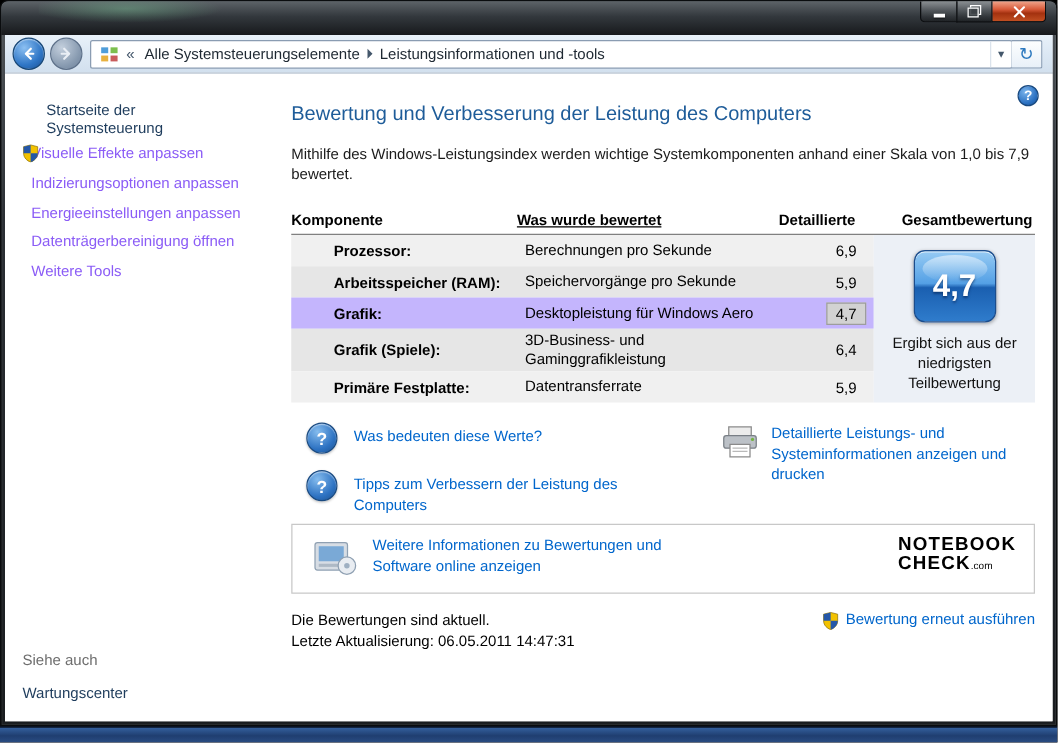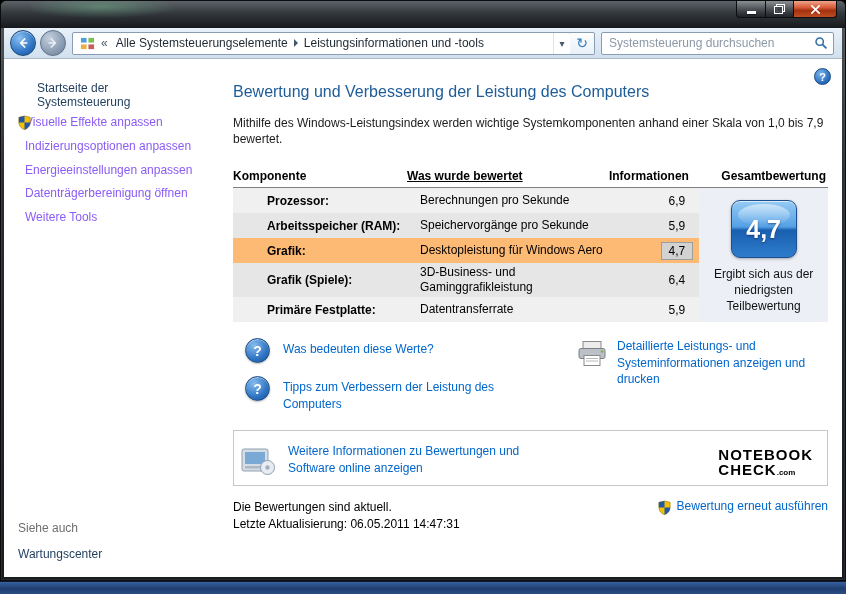--- a/index.html
+++ b/index.html
@@ -86,21 +86,21 @@
   .wei-header { display:flex; border-bottom:1px solid #808080; padding-bottom:4px; font-weight:bold; color:#000; }
   .h-comp { width:181px; }
   .h-desc { width:210px;text-decoration:underline; }
   .h-sub  { flex:1; text-align:right; padding-right:14px; }
   .h-total{ width:130px; text-align:right; padding-right:2px; }
   .wei-body { display:flex; }
   .wei-rows { width:471px; }
   .trow { display:flex; align-items:center; min-height:25px; padding:2px 0; }
   .trow:nth-child(odd) { background:#f0f0f0; }
   .trow:nth-child(even){ background:#e6e6e6; }
-  .trow.hl { background:#fdba74; }
+  .trow.hl { background:#c4b5fd; }
   .c-comp { width:155px; padding-left:2px; font-weight:bold; color:#000;margin-left:32px; }
   .c-desc { width:210px; line-height:1.25; color:#000; }
   .c-sub  { flex:1; text-align:right; padding-right:14px; color:#000; }
   .score-boxed { display:inline-block; background:#d2d2d2; border:1px solid #9d9d9d; padding:1px 7px; margin-right:-8px; }
   .total-panel { width:130px; background:#ecf0f6; display:flex; flex-direction:column; align-items:center; padding-top:12px; }
   .badge { position:relative; width:66px; height:58px; border-radius:9px; border:1px solid #1c4d8c;
     background:linear-gradient(180deg,#96cbf4 0%, #54a0e5 46%, #1a5fb0 52%, #2f7ccc 100%);
     box-shadow:inset 0 1px 0 rgba(255,255,255,.65), 0 1px 3px rgba(0,0,0,.3);
     color:#fff; font-size:25px; font-weight:bold; display:flex; align-items:center; justify-content:center;
     text-shadow:0 1px 2px rgba(0,25,70,.55); overflow:hidden; }
@@ -116,28 +116,28 @@
   .qcircle { width:25px; height:25px; flex:0 0 25px; border-radius:50%; margin:0 13px 0 12px;
     background:radial-gradient(circle at 35% 28%, #85bcee, #2d72c2 62%, #1b508e); border:1px solid #1a4a80;
     box-shadow:inset 0 1px 1px rgba(255,255,255,.5), 0 1px 2px rgba(0,0,0,.25);
     color:#fff; font-weight:bold; font-size:14px; display:flex; align-items:center; justify-content:center; cursor:pointer; }
   .help-item .link { margin-top:3px; max-width:230px; line-height:1.35; }
   .links-right { width:252px; display:flex; align-items:flex-start; }
   .printer-icon { margin:2px 9px 0 0; flex:0 0 32px; }
   .links-right .link { max-width:205px; line-height:1.35; }
 
   
-  .online-box { width:601px; max-width:100%; border:1px solid #c8c8c8; margin-top:18px; min-height:56px;
-    display:flex; align-items:flex-end; padding:8px 14px 8px 4px; }
+  .online-box { width:601px; max-width:100%; border:1px solid #c8c8c8; margin-top:7px; min-height:56px;
+    display:flex; align-items:flex-start; padding:8px 14px 8px 14px; }
   .box-icon { flex:0 0 38px; margin-right:12px; }
   .online-box .link { max-width:270px; line-height:1.4; }
   .nc-logo { margin-left:auto; text-align:left; color:#000; line-height:1; }
   .nc-line1 { font-size:15px; font-weight:bold; letter-spacing:1px; }
   .nc-line2 { font-size:15px; font-weight:bold; letter-spacing:1px; }
-  .nc-suffix { font-size:8px; font-weight:bold; letter-spacing:0; }
+  .nc-suffix { font-size:8px; font-weight:normal; letter-spacing:0; }
 
   
   .status-row { width:601px; max-width:100%; display:flex; justify-content:space-between; margin-top:13px; }
   .status-left div { color:#000; line-height:1.45; }
   .rerun { display:flex; align-items:flex-start; gap:5px; }
   .rerun .shield { margin-top:1px; }
 
   
   .taskbar { position:absolute; left:0; right:0; bottom:0; height:13px;
     background:linear-gradient(180deg,#35619f 0%, #1f3e70 55%, #2a4c82 100%);
@@ -191,27 +191,20 @@
         <span class="crumb-seg">Alle Systemsteuerungselemente</span>
         <span class="crumb-sep"></span>
         <span class="crumb-seg">Leistungsinformationen und -tools</span>
         <span class="crumb-spacer"></span>
         <span class="crumb-caret">▾</span>
       </div>
       <div class="refresh-btn">
           <span>↻</span>
         </div>
 
-      <div class="search-box">
-        <input type="text" placeholder="Systemsteuerung durchsuchen" style="">
-        <svg class="lens" viewBox="0 0 16 16">
-          <circle cx="6.5" cy="6.5" r="4.2" fill="none" stroke="#2e6da8" stroke-width="1.7"></circle>
-          <path d="M9.8 9.8 L13.6 13.6" stroke="#2e6da8" stroke-width="2" stroke-linecap="round"></path>
-        </svg>
-      </div>
     </div>
 
     <div class="client">
 
       <aside class="sidebar">
         <div class="side-home link-dark">Startseite der Systemsteuerung</div>
 
         <div class="side-task">
           <span class="shield">
             <svg width="15" height="15" viewBox="0 0 16 16">
@@ -243,21 +236,21 @@
 
       <main class="content">
         <div class="help-btn">?</div>
 
         <h1 class="page-title">Bewertung und Verbesserung der Leistung des Computers</h1>
         <p class="intro">Mithilfe des Windows-Leistungsindex werden wichtige Systemkomponenten anhand einer Skala von 1,0 bis 7,9 bewertet.</p>
 
         <div class="wei-header">
           <div class="h-comp">Komponente</div>
           <div class="h-desc">Was wurde bewertet</div>
-          <div class="h-sub">Informationen</div>
+          <div class="h-sub">Detaillierte</div>
           <div class="h-total">Gesamtbewertung</div>
         </div>
 
         <div class="wei-body">
           <div class="wei-rows">
             <div class="trow">
               <div class="c-comp">Prozessor:</div>
               <div class="c-desc">Berechnungen pro Sekunde</div>
               <div class="c-sub">6,9</div>
             </div>

